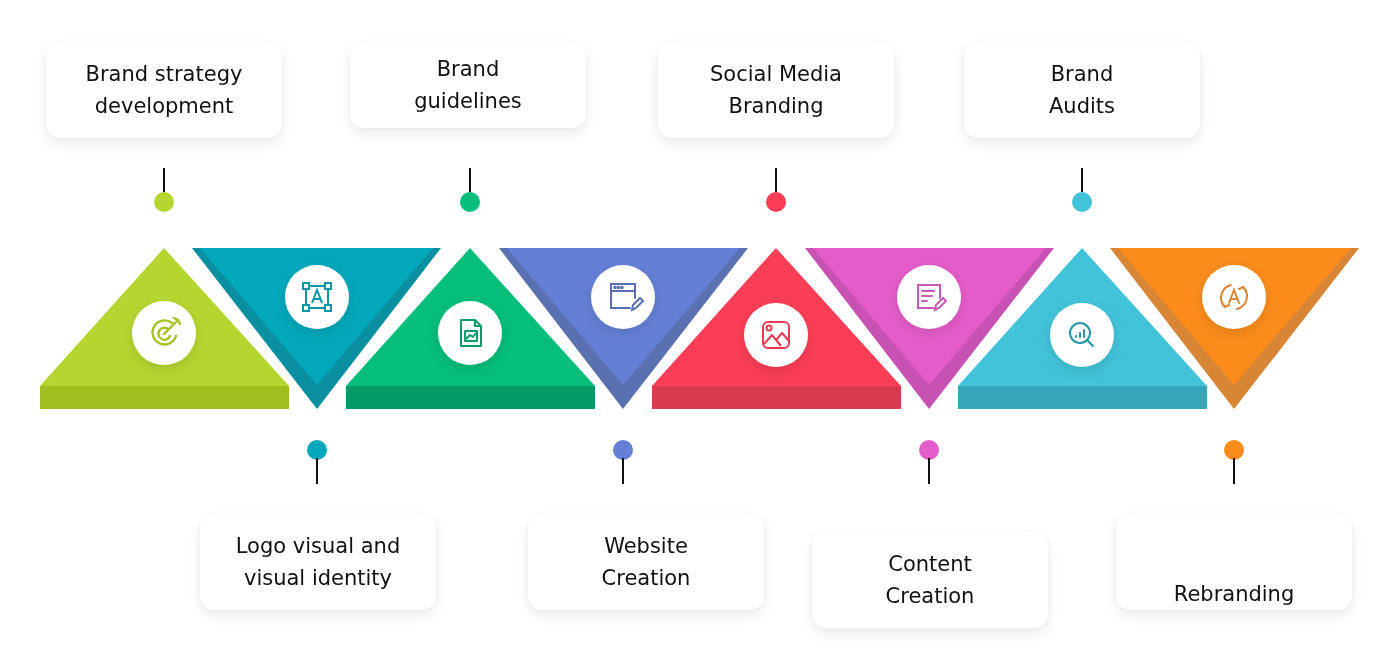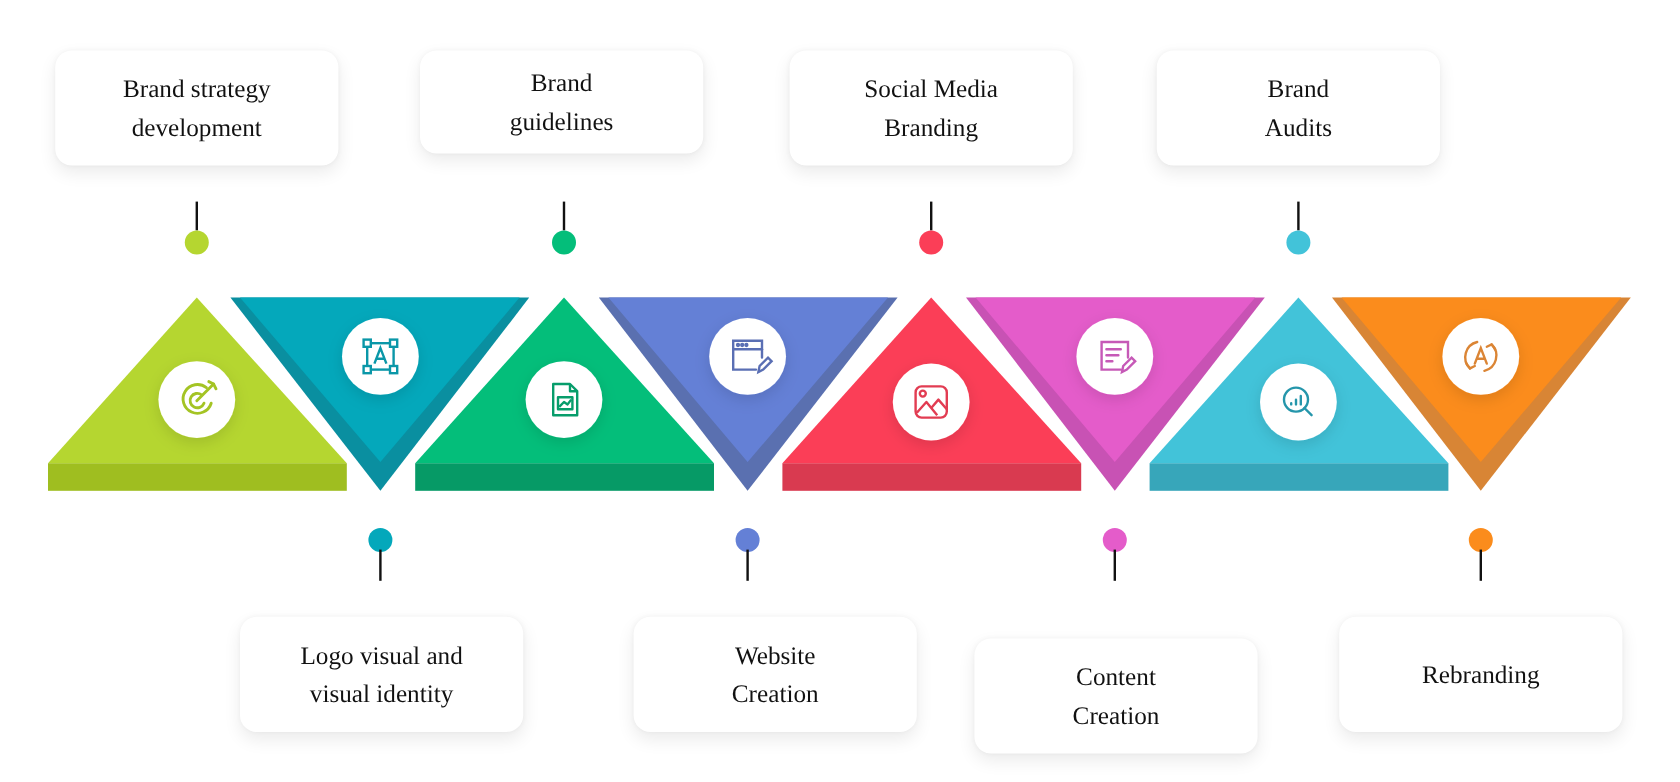--- a/index.html
+++ b/index.html
@@ -4,21 +4,21 @@
 <style>
   html, body { margin:0; padding:0; background:#ffffff; }
   body { width:1400px; height:652px; position:relative; overflow:hidden; font-family:"DejaVu Sans", sans-serif; }
   #diagram { position:absolute; left:0; top:0; width:1400px; height:652px; }
   .label-box {
     position:absolute; width:236px; background:#ffffff; border-radius:14px;
     box-shadow:0 6px 14px rgba(0,0,0,0.08), 0 0 4px rgba(0,0,0,0.04);
     display:flex; align-items:center; justify-content:center; text-align:center;
     font-size:21px; line-height:32px; color:#111111; font-weight:500;
   }
-  .label-box span { white-space:pre-line;font-family:Liberation Serif, serif; }
+  .label-box span { white-space:pre-line; }
   .stem { position:absolute; width:2px; background:#111111; }
   .dot { position:absolute; width:20px; height:20px; border-radius:50%; }
 </style>
 </head>
 <body>
 
 <svg id="diagram" width="1400" height="652" viewBox="0 0 1400 652" xmlns="http://www.w3.org/2000/svg">
   <defs>
     <filter id="cshadow" x="-50%" y="-50%" width="200%" height="200%">
       <feDropShadow dx="0" dy="4" stdDeviation="6" flood-color="#000" flood-opacity="0.12"></feDropShadow>
@@ -169,15 +169,15 @@
 
 <div class="dot" style="left:919px;top:440px;background:#e45cca;"></div>
 <div class="stem" style="left:928px;top:458px;height:26px;"></div>
 <div class="label-box" style="left:812px;top:532px;height:96px;">
   <span>Content
 Creation</span>
 </div>
 
 <div class="dot" style="left:1224px;top:440px;background:#fb8c1c;"></div>
 <div class="stem" style="left:1233px;top:458px;height:26px;"></div>
-<div class="label-box" style="left:1116px;top:514px;height:96px;">
+<div class="label-box" style="left:1116px;top:514px;height:96px;align-items:flex-end;">
   <span>Rebranding</span>
 </div>
 
 </body></html>

